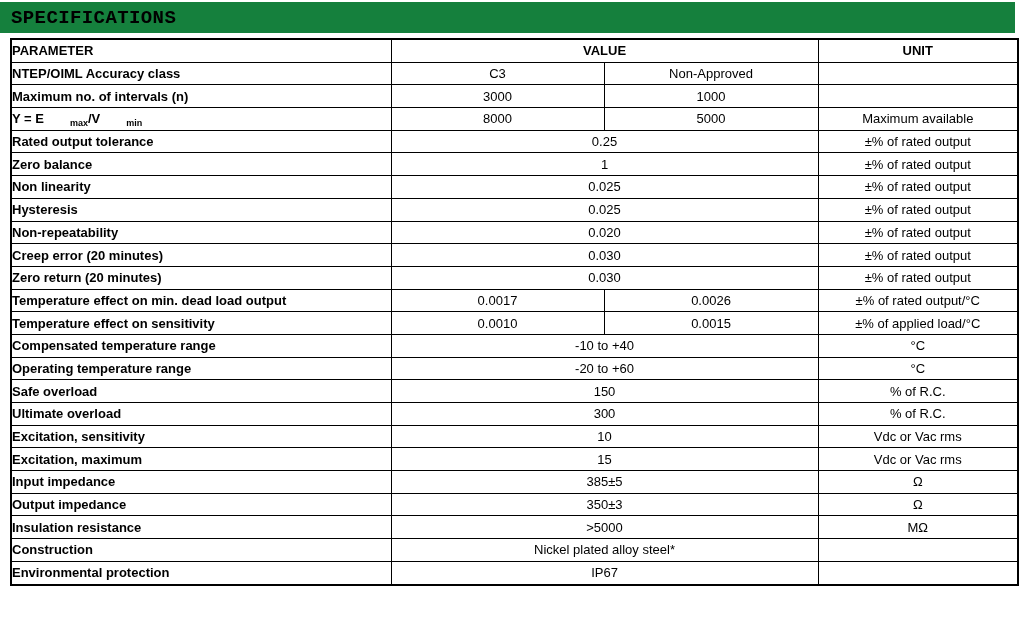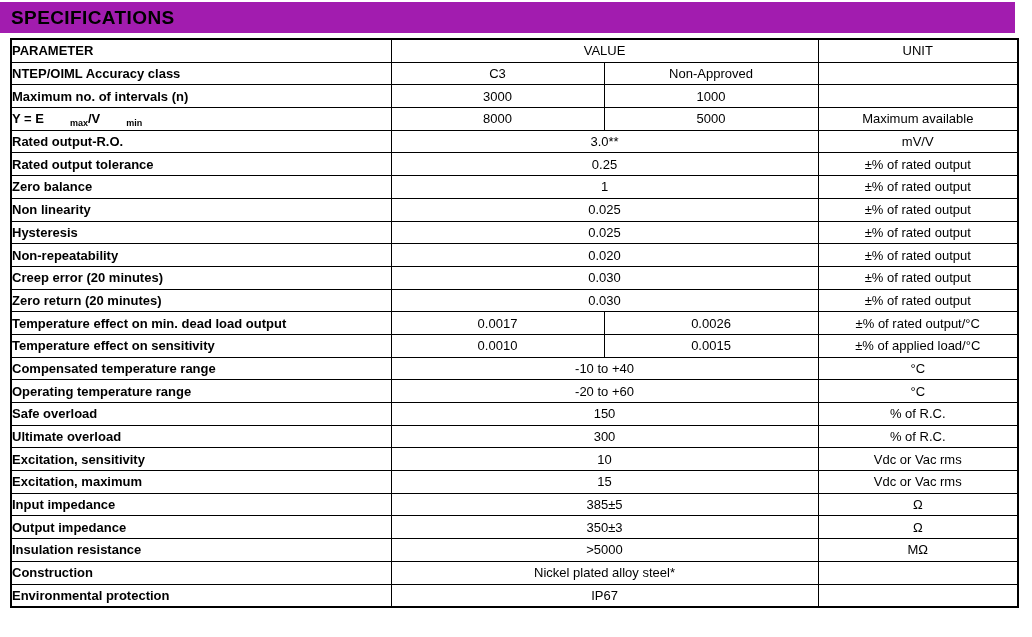--- a/index.html
+++ b/index.html
@@ -49,35 +49,35 @@
     line-height: 1;
   }
   th.h-param, td.param {
     text-align: left;
     padding-left: 8px;
     font-weight: bold;
   }
   th.h-val, th.h-unit, td.val, td.unit {
     text-align: center;
   }
-  th { font-weight: normal; }
+  th { font-weight: bold; }
   td.val.bold { font-weight: normal; }
   sub {
     font-size: 9px;
     vertical-align: baseline;
     position: relative;
     top: 3px;
     line-height: 0;
     margin-left: 26px;
   }
 </style>
 </head>
 <body>
 
-<div class="title-band" style="background: #a21caf;">
+<div class="title-band" style="background: #15803d; font-family: Liberation Mono, monospace;">
   <span class="title">SPECIFICATIONS</span>
 </div>
 
 <table class="spec">
   <colgroup>
     <col style="width:380px">
     <col style="width:213px">
     <col style="width:214px">
     <col style="width:200px">
   </colgroup>
@@ -101,25 +101,20 @@
         <td class="val">1000</td>
         <td class="unit"></td>
       </tr>
       <tr>
         <td class="param">Y = E<sub>max</sub>/V<sub>min</sub></td>
         <td class="val">8000</td>
         <td class="val">5000</td>
         <td class="unit">Maximum available</td>
       </tr>
       <tr>
-        <td class="param">Rated output-R.O.</td>
-        <td class="val" colspan="2">3.0**</td>
-        <td class="unit">mV/V</td>
-      </tr>
-      <tr>
         <td class="param">Rated output tolerance</td>
         <td class="val" colspan="2">0.25</td>
         <td class="unit">±% of rated output</td>
       </tr>
       <tr>
         <td class="param">Zero balance</td>
         <td class="val" colspan="2">1</td>
         <td class="unit">±% of rated output</td>
       </tr>
       <tr>

